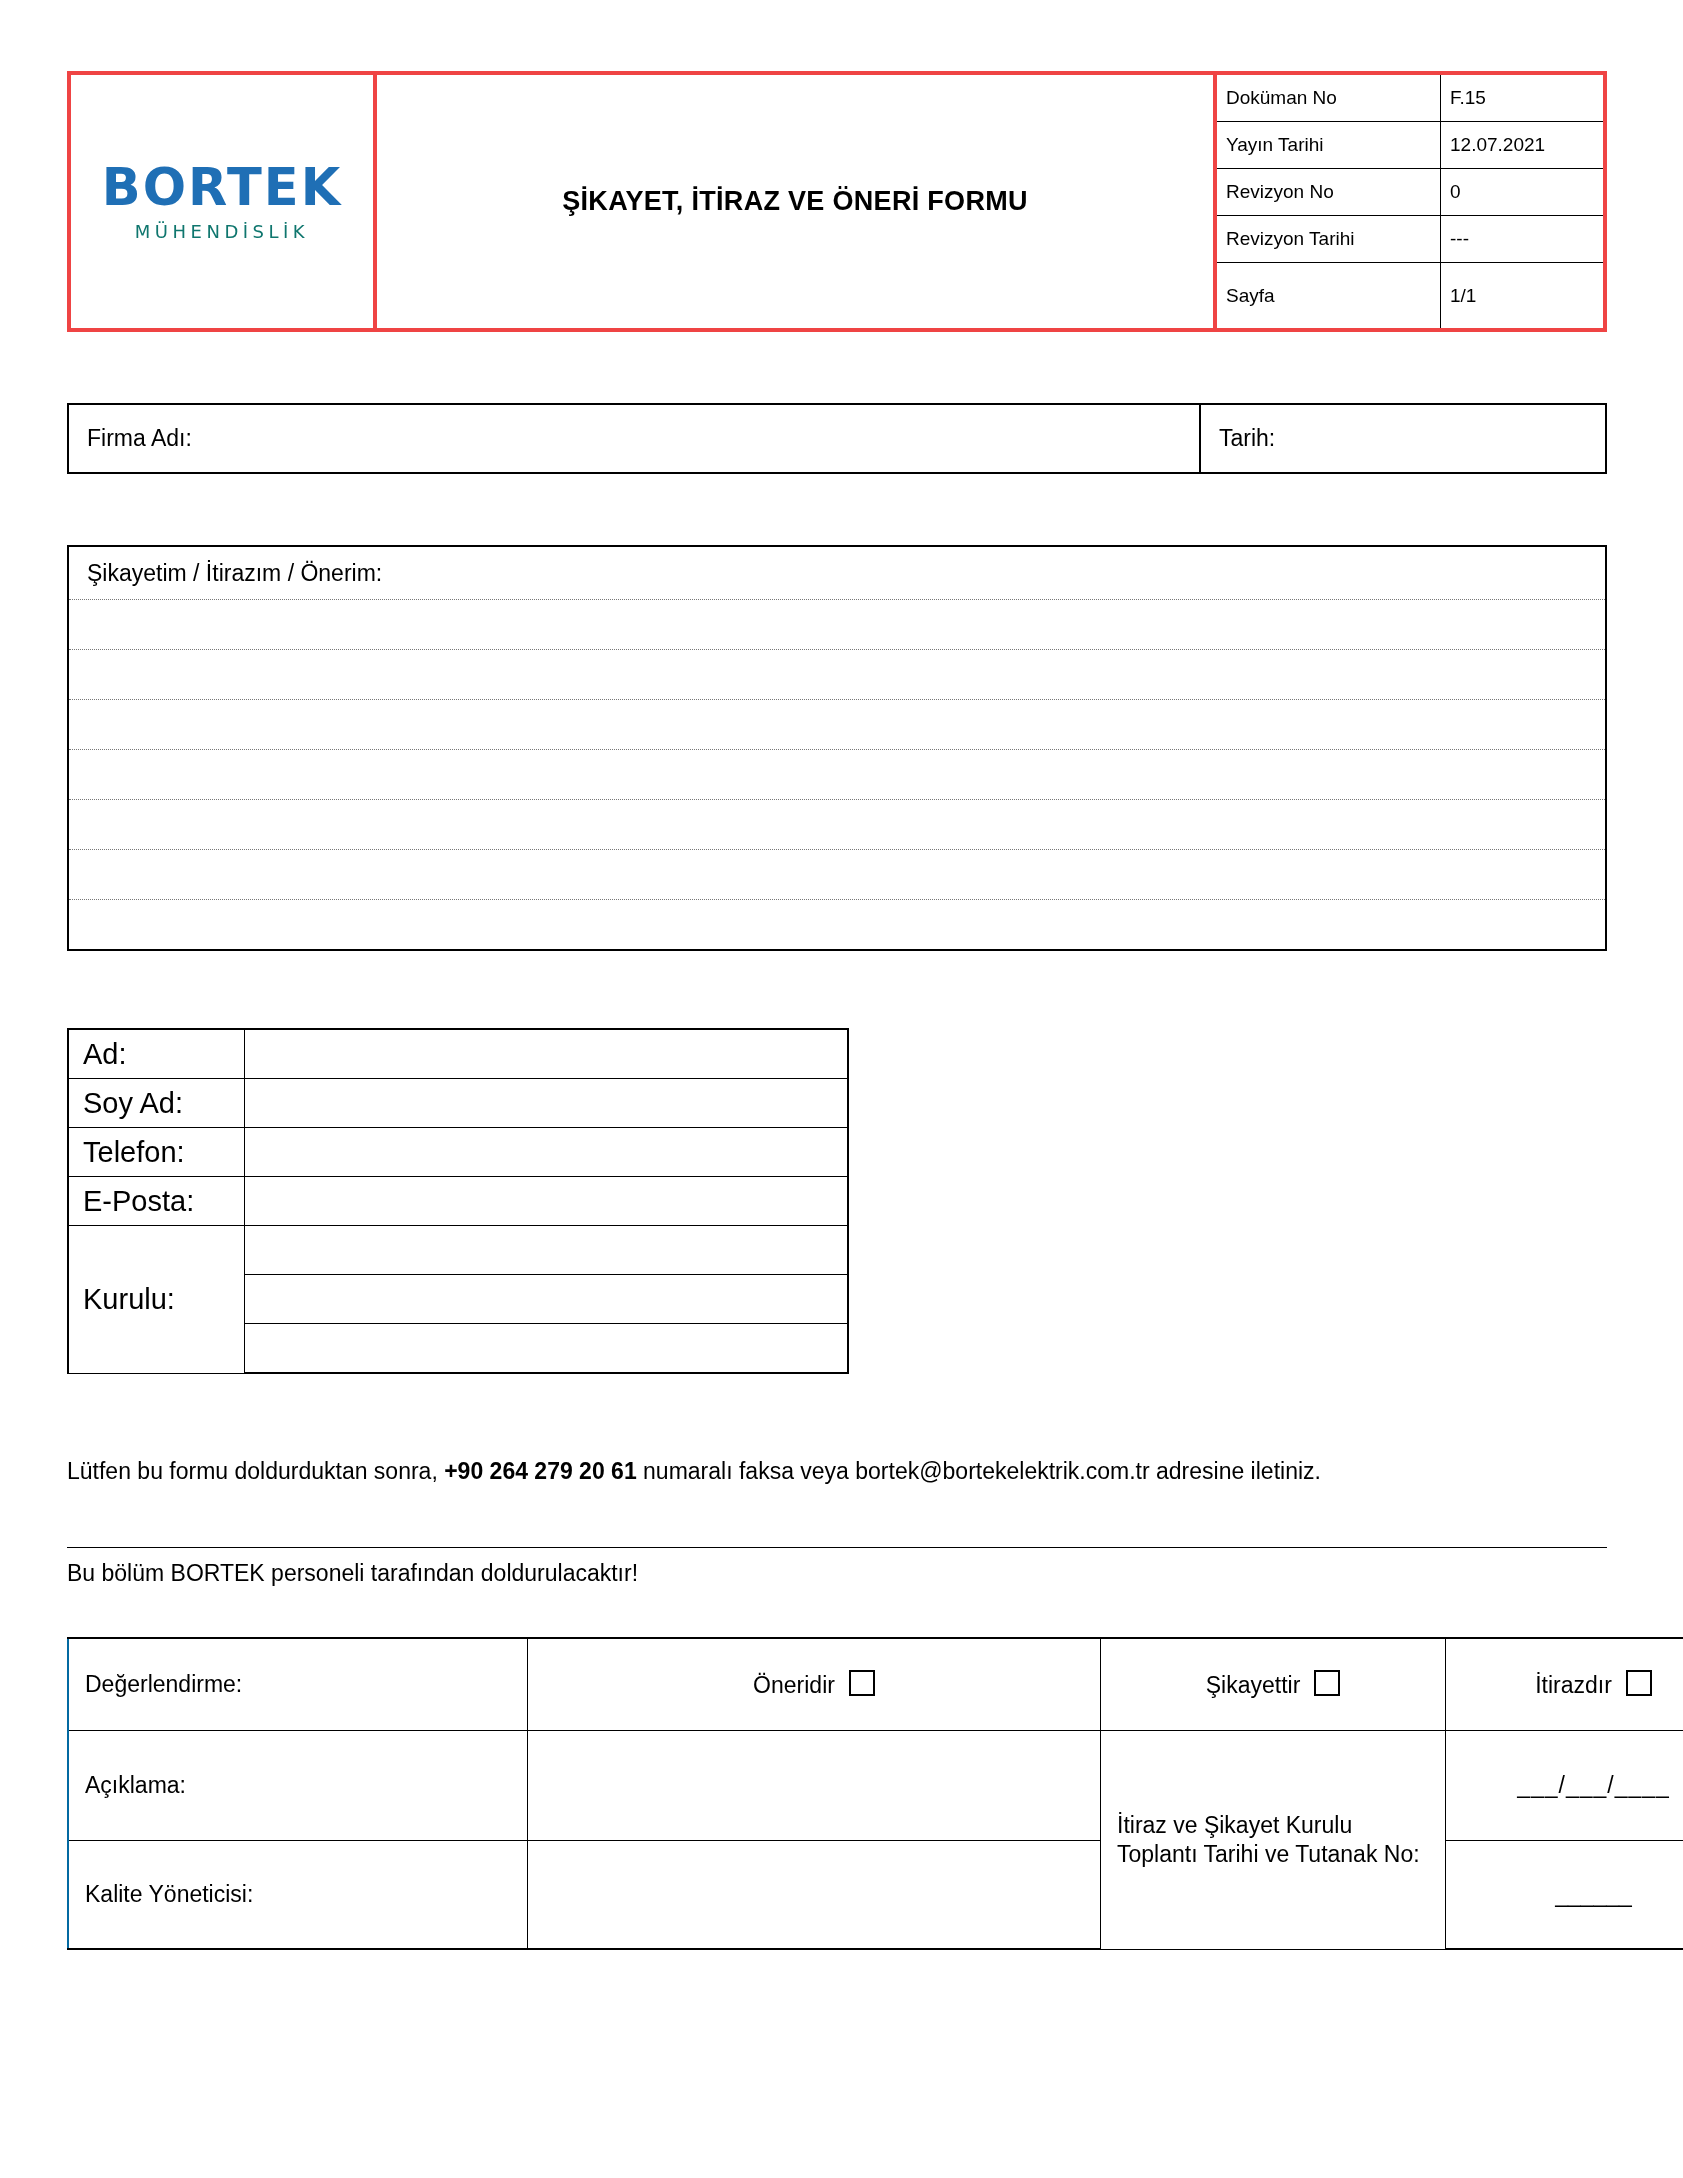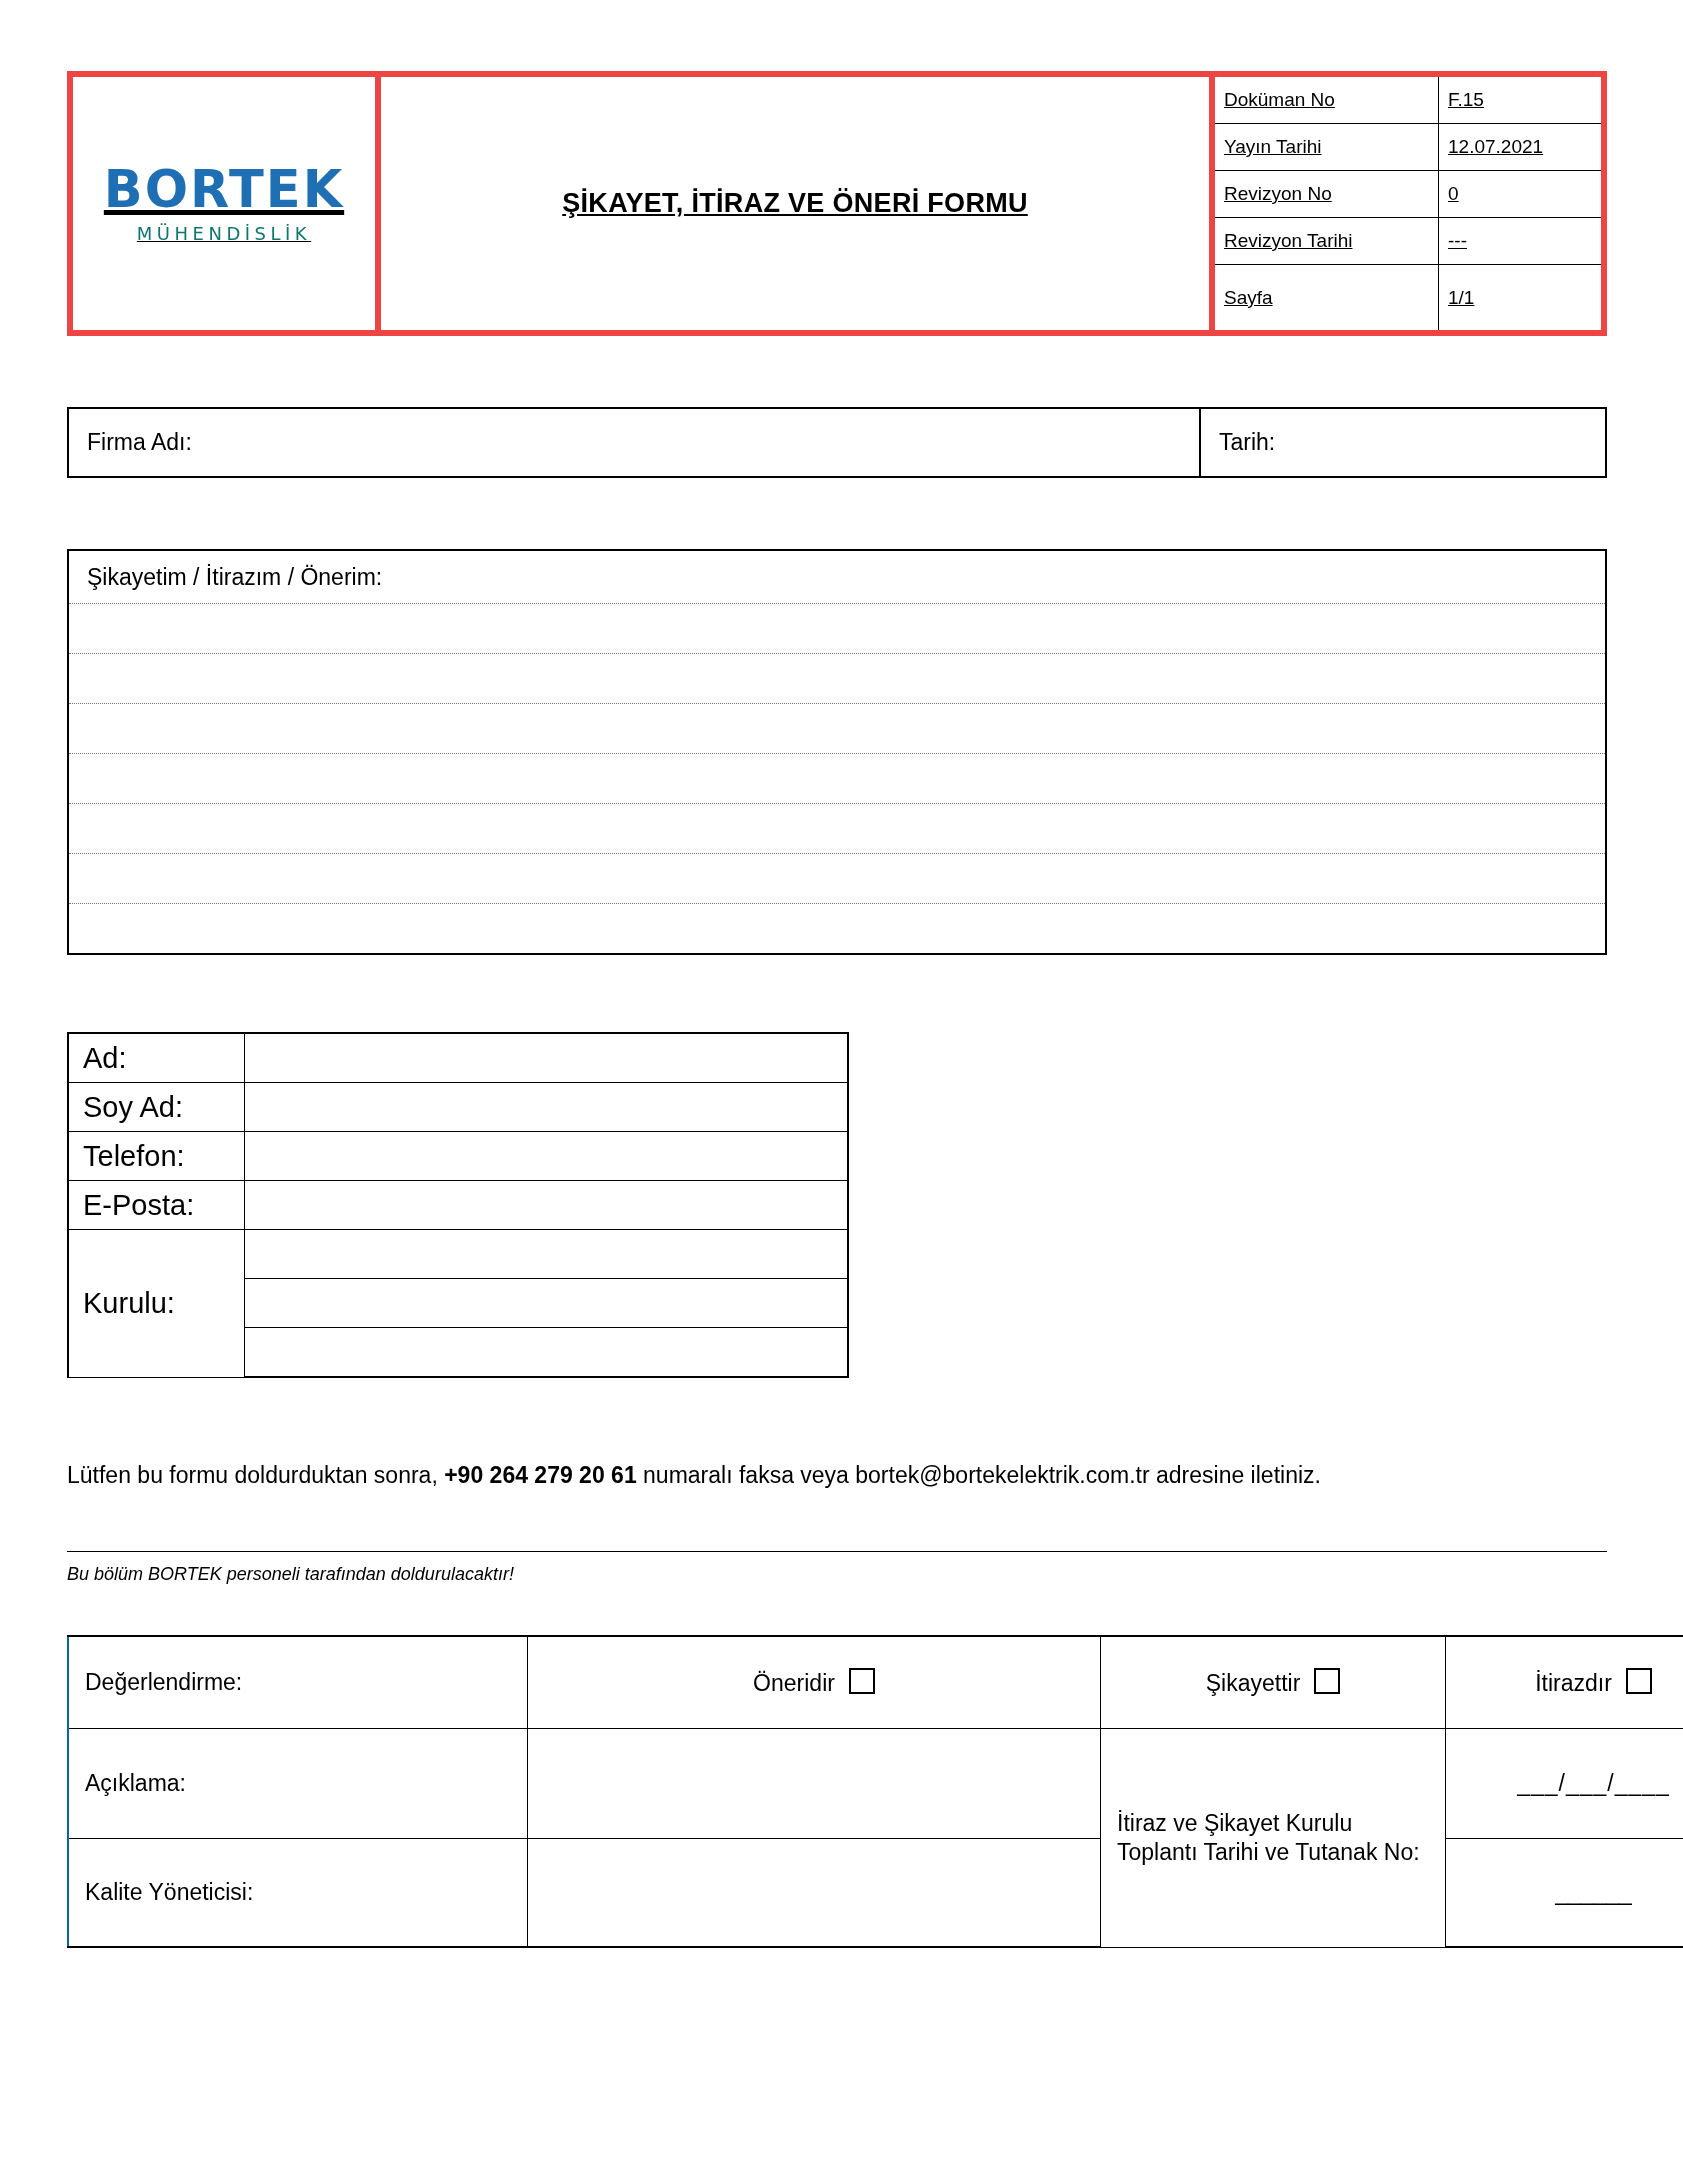--- a/index.html
+++ b/index.html
@@ -28,24 +28,23 @@
     width: 1540px;
   }
 
   
   .header-table {
     width: 100%;
     border-collapse: collapse;
     table-layout: fixed;
   }
   .header-table > tbody > tr > td {
-    border: 6px solid #ef4444;
+    border: 4px solid #ef4444;
     padding: 0;
     vertical-align: middle;
-    text-decoration: underline;
   }
   .logo-cell {
     width: 302px;
     height: 228px;
     text-align: center;
   }
   .logo-wrap {
     display: flex;
     flex-direction: column;
     align-items: center;
@@ -158,21 +157,21 @@
   }
   .note b { font-weight: bold; }
 
   
   .gap-5 { height: 59px; }
   .sep-line {
     border-top: 1px solid #000;
     width: 100%;
     margin-bottom: 12px;
   }
-  .sep-text { font-size: 18px; font-style: italic; }
+  .sep-text { font-size: 23px; }
 
   
   .gap-6 { height: 50px; }
   .eval-table {
     width: 100%;
     border-collapse: collapse;
     table-layout: fixed;
   }
   .eval-table td {
     border: 1px solid #000;

